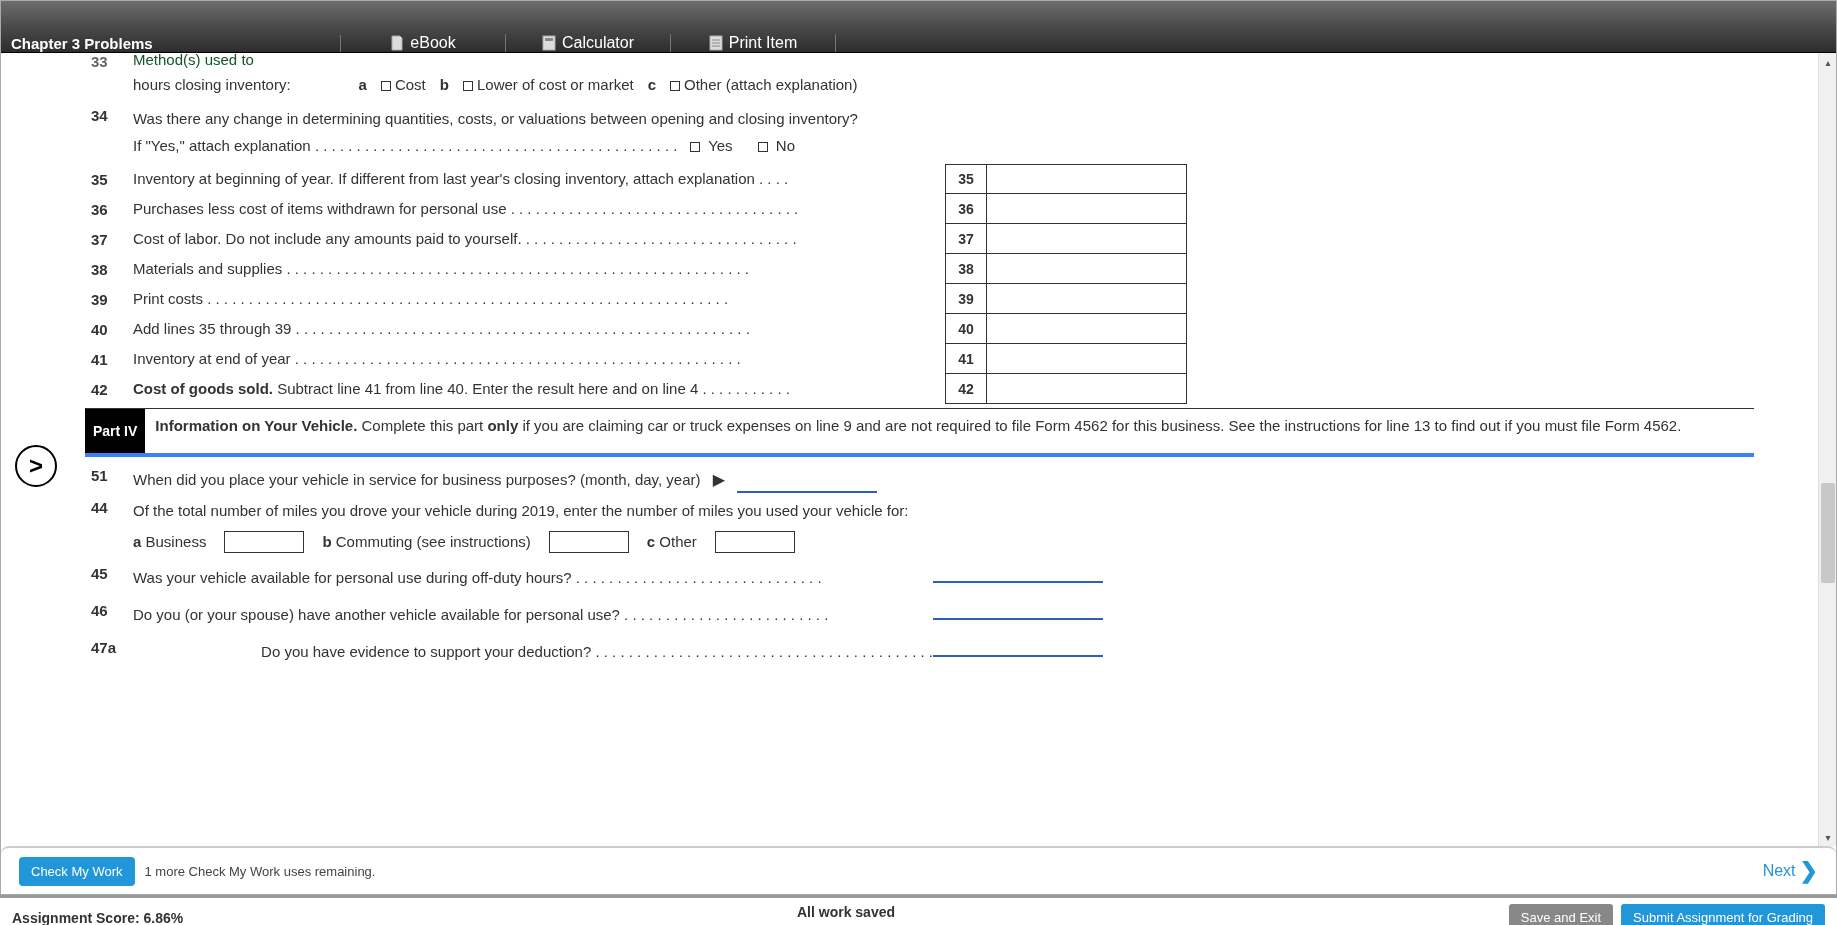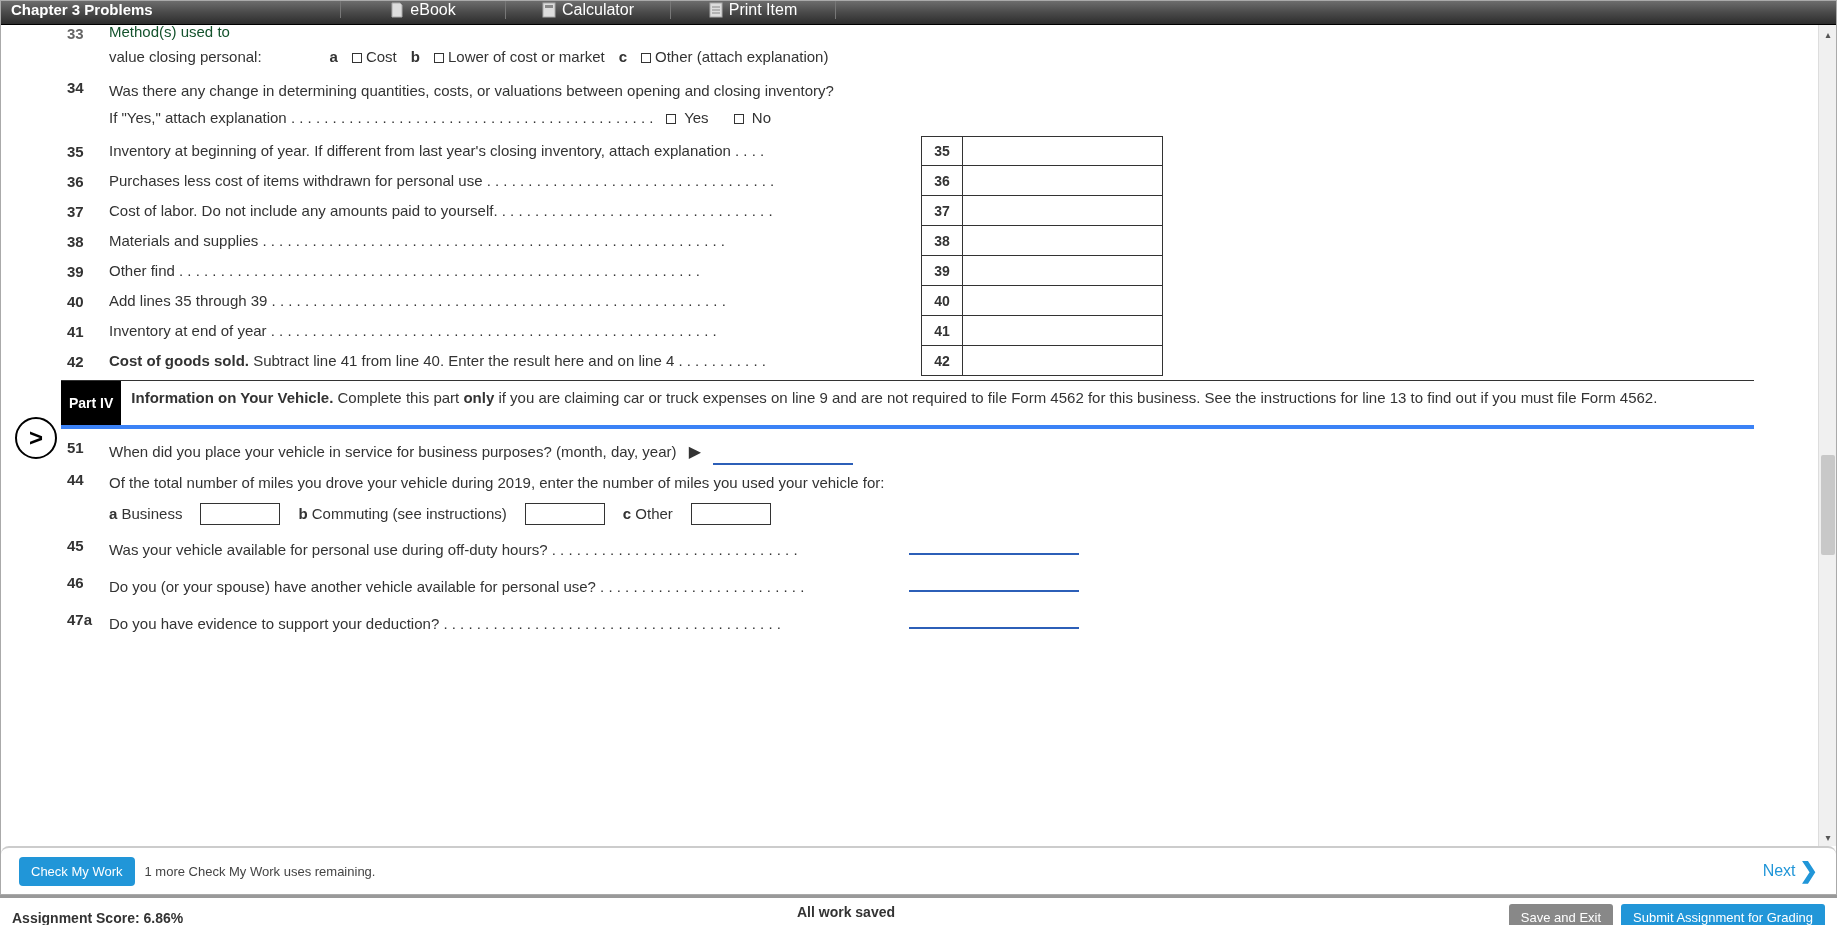--- a/index.html
+++ b/index.html
@@ -3,24 +3,24 @@
 <meta charset="utf-8">
 <style>
   * { box-sizing: border-box; margin: 0; padding: 0; }
   html, body { width: 100%; height: 100%; font-family: Verdana, Arial, sans-serif; background: #fff; }
   body { display: flex; flex-direction: column; height: 925px; width: 1837px; overflow: hidden; }
 
   .outer-wrap { flex: 1; display: flex; flex-direction: column; border: 1px solid #aaa; margin: 0; position: relative; }
 
   
   .toolbar {
-    height: 24px;
+    height: 52px;
     background: linear-gradient(to bottom, #6d6d6d 0%, #4a4a4a 50%, #2d2d2d 100%);
     display: flex;
-    align-items: flex-start;
+    align-items: flex-end;
     color: #fff;
     border-bottom: 1px solid #000;
   }
   .toolbar .title {
     width: 340px;
     padding-left: 10px;
     display: flex; align-items: center;
     font-weight: bold; font-size: 15px;
     border-right: 1px solid #777;
   }
@@ -63,20 +63,21 @@
   .fake-scrollbar .thumb {
     position: absolute; left: 2px; width: 14px;
     top: 430px; height: 100px;
     background: #c8c8c8; border-radius: 2px;
   }
 
   .form-body {
     font-size: 15px;
     color: #333;
     padding-right: 64px;
+    margin-left: 24px;
   }
   .cut-top {
     color: #888; text-decoration: line-through; font-size: 15px;
     margin-left: 48px; margin-top: -2px;
   }
 
   .inline-row { margin: 6px 0 14px 100px; display: flex; align-items: center; gap: 14px; flex-wrap: wrap;}
   .cb { display: inline-block; width: 10px; height: 10px; border: 1px solid #333; background: #fff; vertical-align: middle; margin-right: 4px; }
 
   .q-row { display: flex; align-items: flex-start; margin: 6px 0; }
@@ -223,21 +224,21 @@
 
     <div class="scroll-pane">
       <div class="form-body">
 
         <div style="display:flex; margin-left:0;">
           <div class="q-num" style="color:#666;">33</div>
           <div class="cut-top" style="margin-left:0; text-decoration:none; color:#14532d;">Method(s) used to</div>
         </div>
 
         <div class="inline-row" style="margin-left:48px;">
-          <span>value closing personal:</span>
+          <span>hours closing inventory:</span>
           <span style="width:40px;"></span>
           <span class="bold">a</span>
           <span><span class="cb"></span><span>Cost</span></span>
           <span class="bold">b</span>
           <span><span class="cb"></span><span>Lower of cost or market</span></span>
           <span class="bold">c</span>
           <span><span class="cb"></span><span>Other (attach explanation)</span></span>
         </div>
 
         <div class="q-row">
@@ -279,21 +280,21 @@
             <div class="left">
               <div class="q-num">38</div>
               <div class="q-text">Materials and supplies . . . . . . . . . . . . . . . . . . . . . . . . . . . . . . . . . . . . . . . . . . . . . . . . . . . . . . . .</div>
             </div>
             <div class="box-num">38</div>
             <div class="box-val"></div>
           </div>
           <div class="box-row">
             <div class="left">
               <div class="q-num">39</div>
-              <div class="q-text">Other find . . . . . . . . . . . . . . . . . . . . . . . . . . . . . . . . . . . . . . . . . . . . . . . . . . . . . . . . . . . . . . .</div>
+              <div class="q-text">Print costs . . . . . . . . . . . . . . . . . . . . . . . . . . . . . . . . . . . . . . . . . . . . . . . . . . . . . . . . . . . . . . .</div>
             </div>
             <div class="box-num">39</div>
             <div class="box-val"></div>
           </div>
           <div class="box-row">
             <div class="left">
               <div class="q-num">40</div>
               <div class="q-text">Add lines 35 through 39 . . . . . . . . . . . . . . . . . . . . . . . . . . . . . . . . . . . . . . . . . . . . . . . . . . . . . . .</div>
             </div>
             <div class="box-num">40</div>
@@ -360,21 +361,21 @@
         <div class="q-row" style="margin-top:12px;">
           <div class="q-num">46</div>
           <div class="q-text" style="display:flex; align-items:baseline;">
             <span style="flex:0 0 auto; width:800px;">Do you (or your spouse) have another vehicle available for personal use? . . . . . . . . . . . . . . . . . . . . . . . . .</span>
             <span class="blank-underline wide"></span>
           </div>
         </div>
 
         <div class="q-row" style="margin-top:12px;">
           <div class="q-num">47a</div>
-          <div class="q-text" style="display:flex; align-items:baseline;">
+          <div class="q-text" style="display:flex; align-items:baseline;text-align:right;">
             <span style="flex:0 0 auto; width:800px;">Do you have evidence to support your deduction? . . . . . . . . . . . . . . . . . . . . . . . . . . . . . . . . . . . . . . . . .</span>
             <span class="blank-underline wide"></span>
           </div>
         </div>
 
       </div>
     </div>
 
     <div class="fake-scrollbar">
       <div class="arrow up">▴</div>

